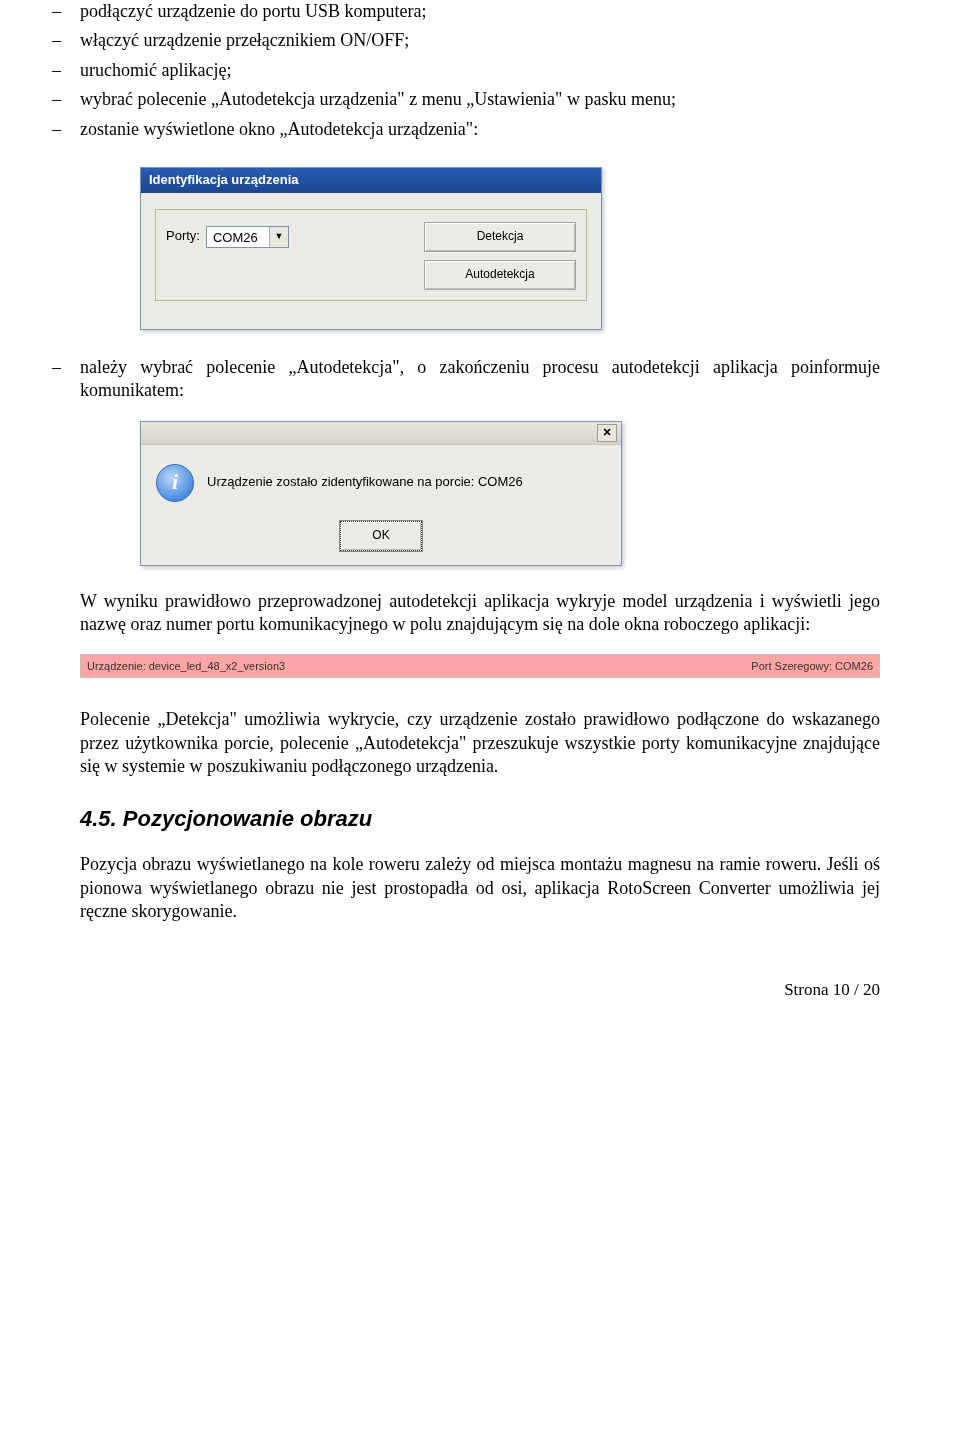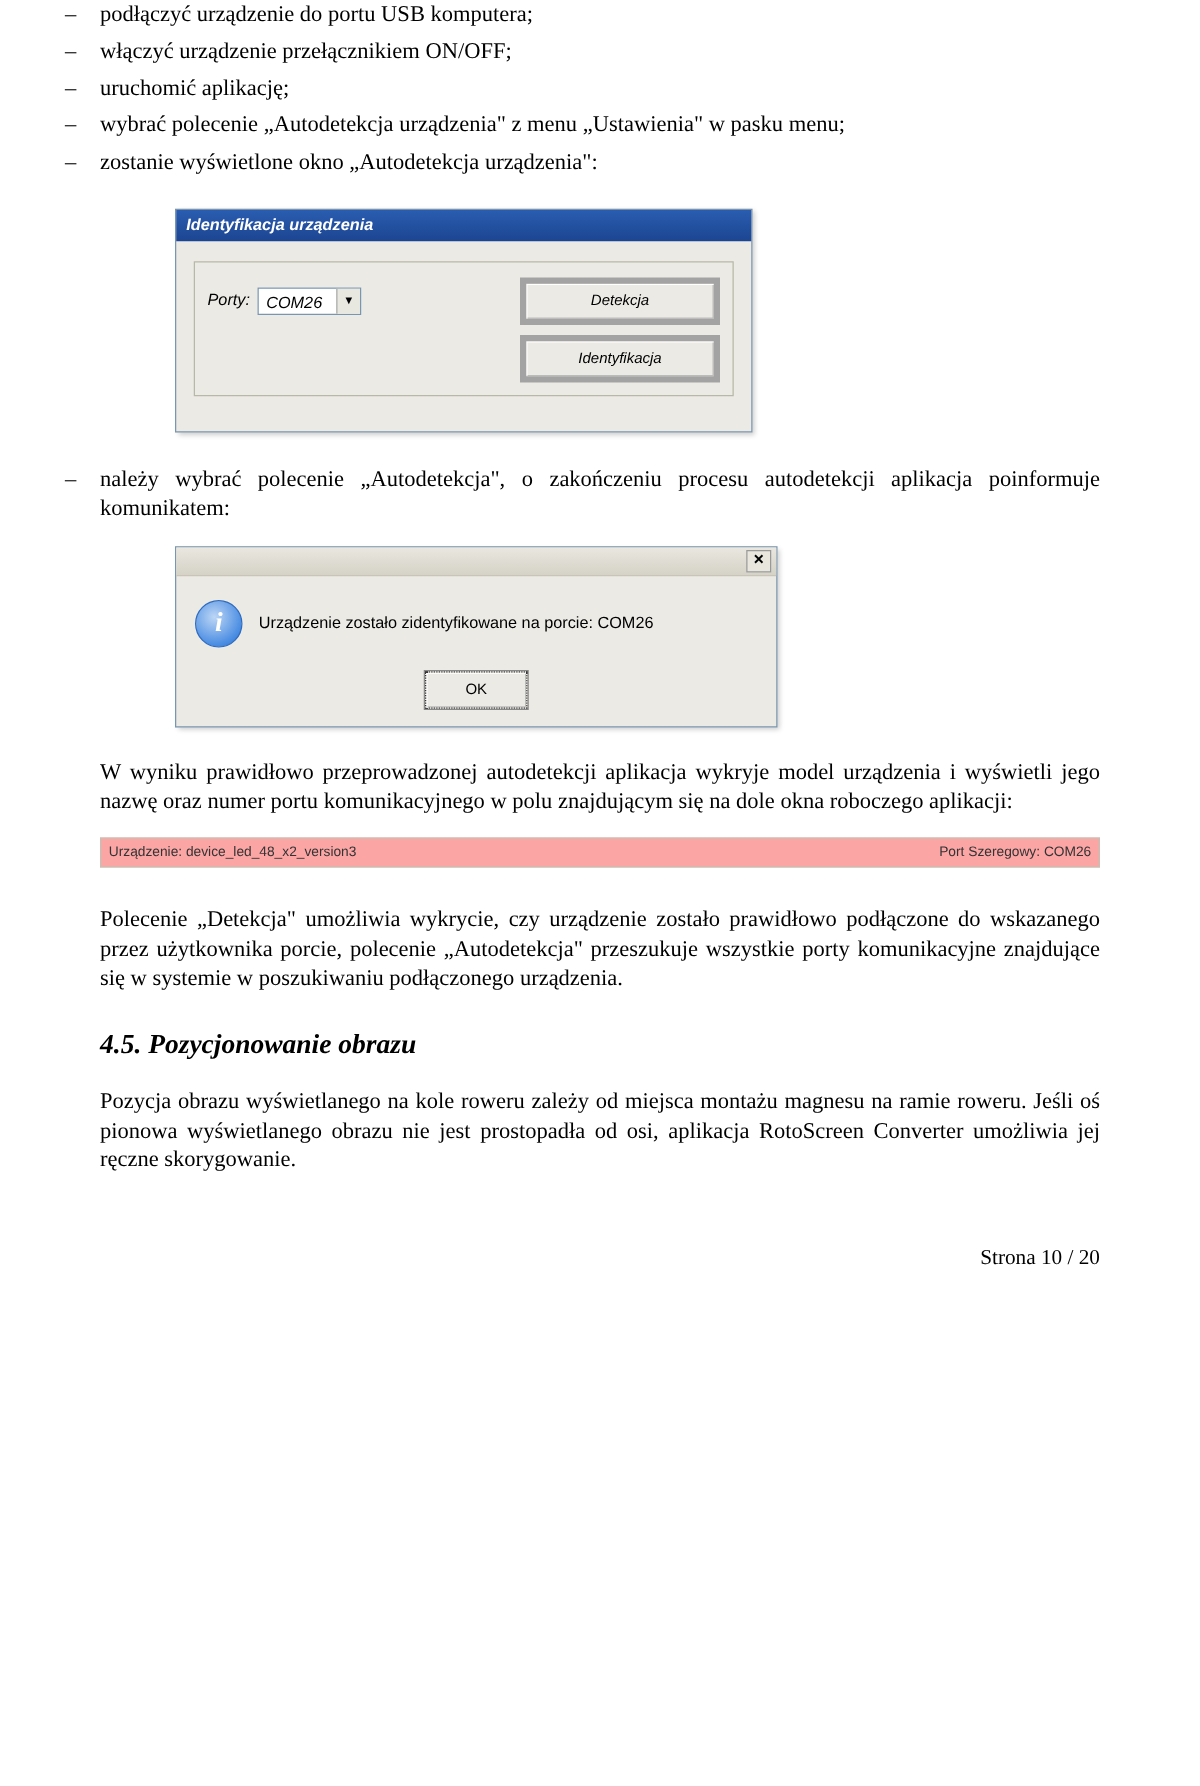--- a/index.html
+++ b/index.html
@@ -32,21 +32,20 @@
     
     .dialog1 {
       width: 460px;
       margin: 26px 0 26px 60px;
       border: 1px solid #7a95b0;
       background: #eceae4;
       font-family: Tahoma, Arial, sans-serif;
       font-size: 13px;
       color: #000;
       box-shadow: 2px 2px 4px rgba(0,0,0,0.2);
-      font-style: italic;
     }
     .titlebar {
       background: linear-gradient(to bottom, #2a5db0, #1c4591);
       color: #fff;
       padding: 4px 8px;
       font-weight: bold;
       font-size: 13px;
     }
     .dialog1-body {
       padding: 10px 10px 14px 10px;
@@ -80,21 +79,21 @@
       height: 20px;
       border-left: 1px solid #aaa;
       background: #e8e8e0;
       display: flex;
       align-items: center;
       justify-content: center;
       font-size: 9px;
     }
     .winbtn {
       background: #eceae4;
-      border: 5px solid #a3a3a3;
+      border: 1px solid #a3a3a3;
       box-shadow: inset 1px 1px 0 #fff, inset -1px -1px 0 #bbb;
       padding: 2px 0;
       text-align: center;
       font-family: Tahoma, Arial, sans-serif;
       font-size: 12px;
       width: 150px;
       height: 24px;
       display: flex;
       align-items: center;
       justify-content: center;
@@ -200,21 +199,21 @@
       color: #333;
       padding: 2px 6px;
       margin: 18px 0 30px 0;
       height: 18px;
     }
     .para {
       text-align: justify;
       margin: 14px 0;
     }
     .heading {
-      font-family: Liberation Serif, serif;
+      font-family: Liberation Sans, sans-serif;
       font-weight: bold;
       font-style: italic;
       font-size: 22px;
       margin: 26px 0 20px 0;
     }
     .footer {
       text-align: right;
       margin-top: 56px;
       font-size: 17px;
     }
@@ -258,21 +257,21 @@
             <span class="select-value">COM26</span>
             <span class="select-btn">▼</span>
           </div>
         </div>
         <div class="winbtn">
           <span>Detekcja</span>
         </div>
       </div>
       <div class="btn-auto-row">
         <div class="winbtn">
-          <span>Identyfikacja</span>
+          <span>Autodetekcja</span>
         </div>
       </div>
     </div>
   </div>
 </div>
 
 <div class="bullet-list">
   <div class="bullet-item">
     <span class="bullet-marker">–</span>
     <span class="bullet-text">należy wybrać polecenie „Autodetekcja", o zakończeniu procesu autodetekcji aplikacja poinformuje komunikatem:</span>

